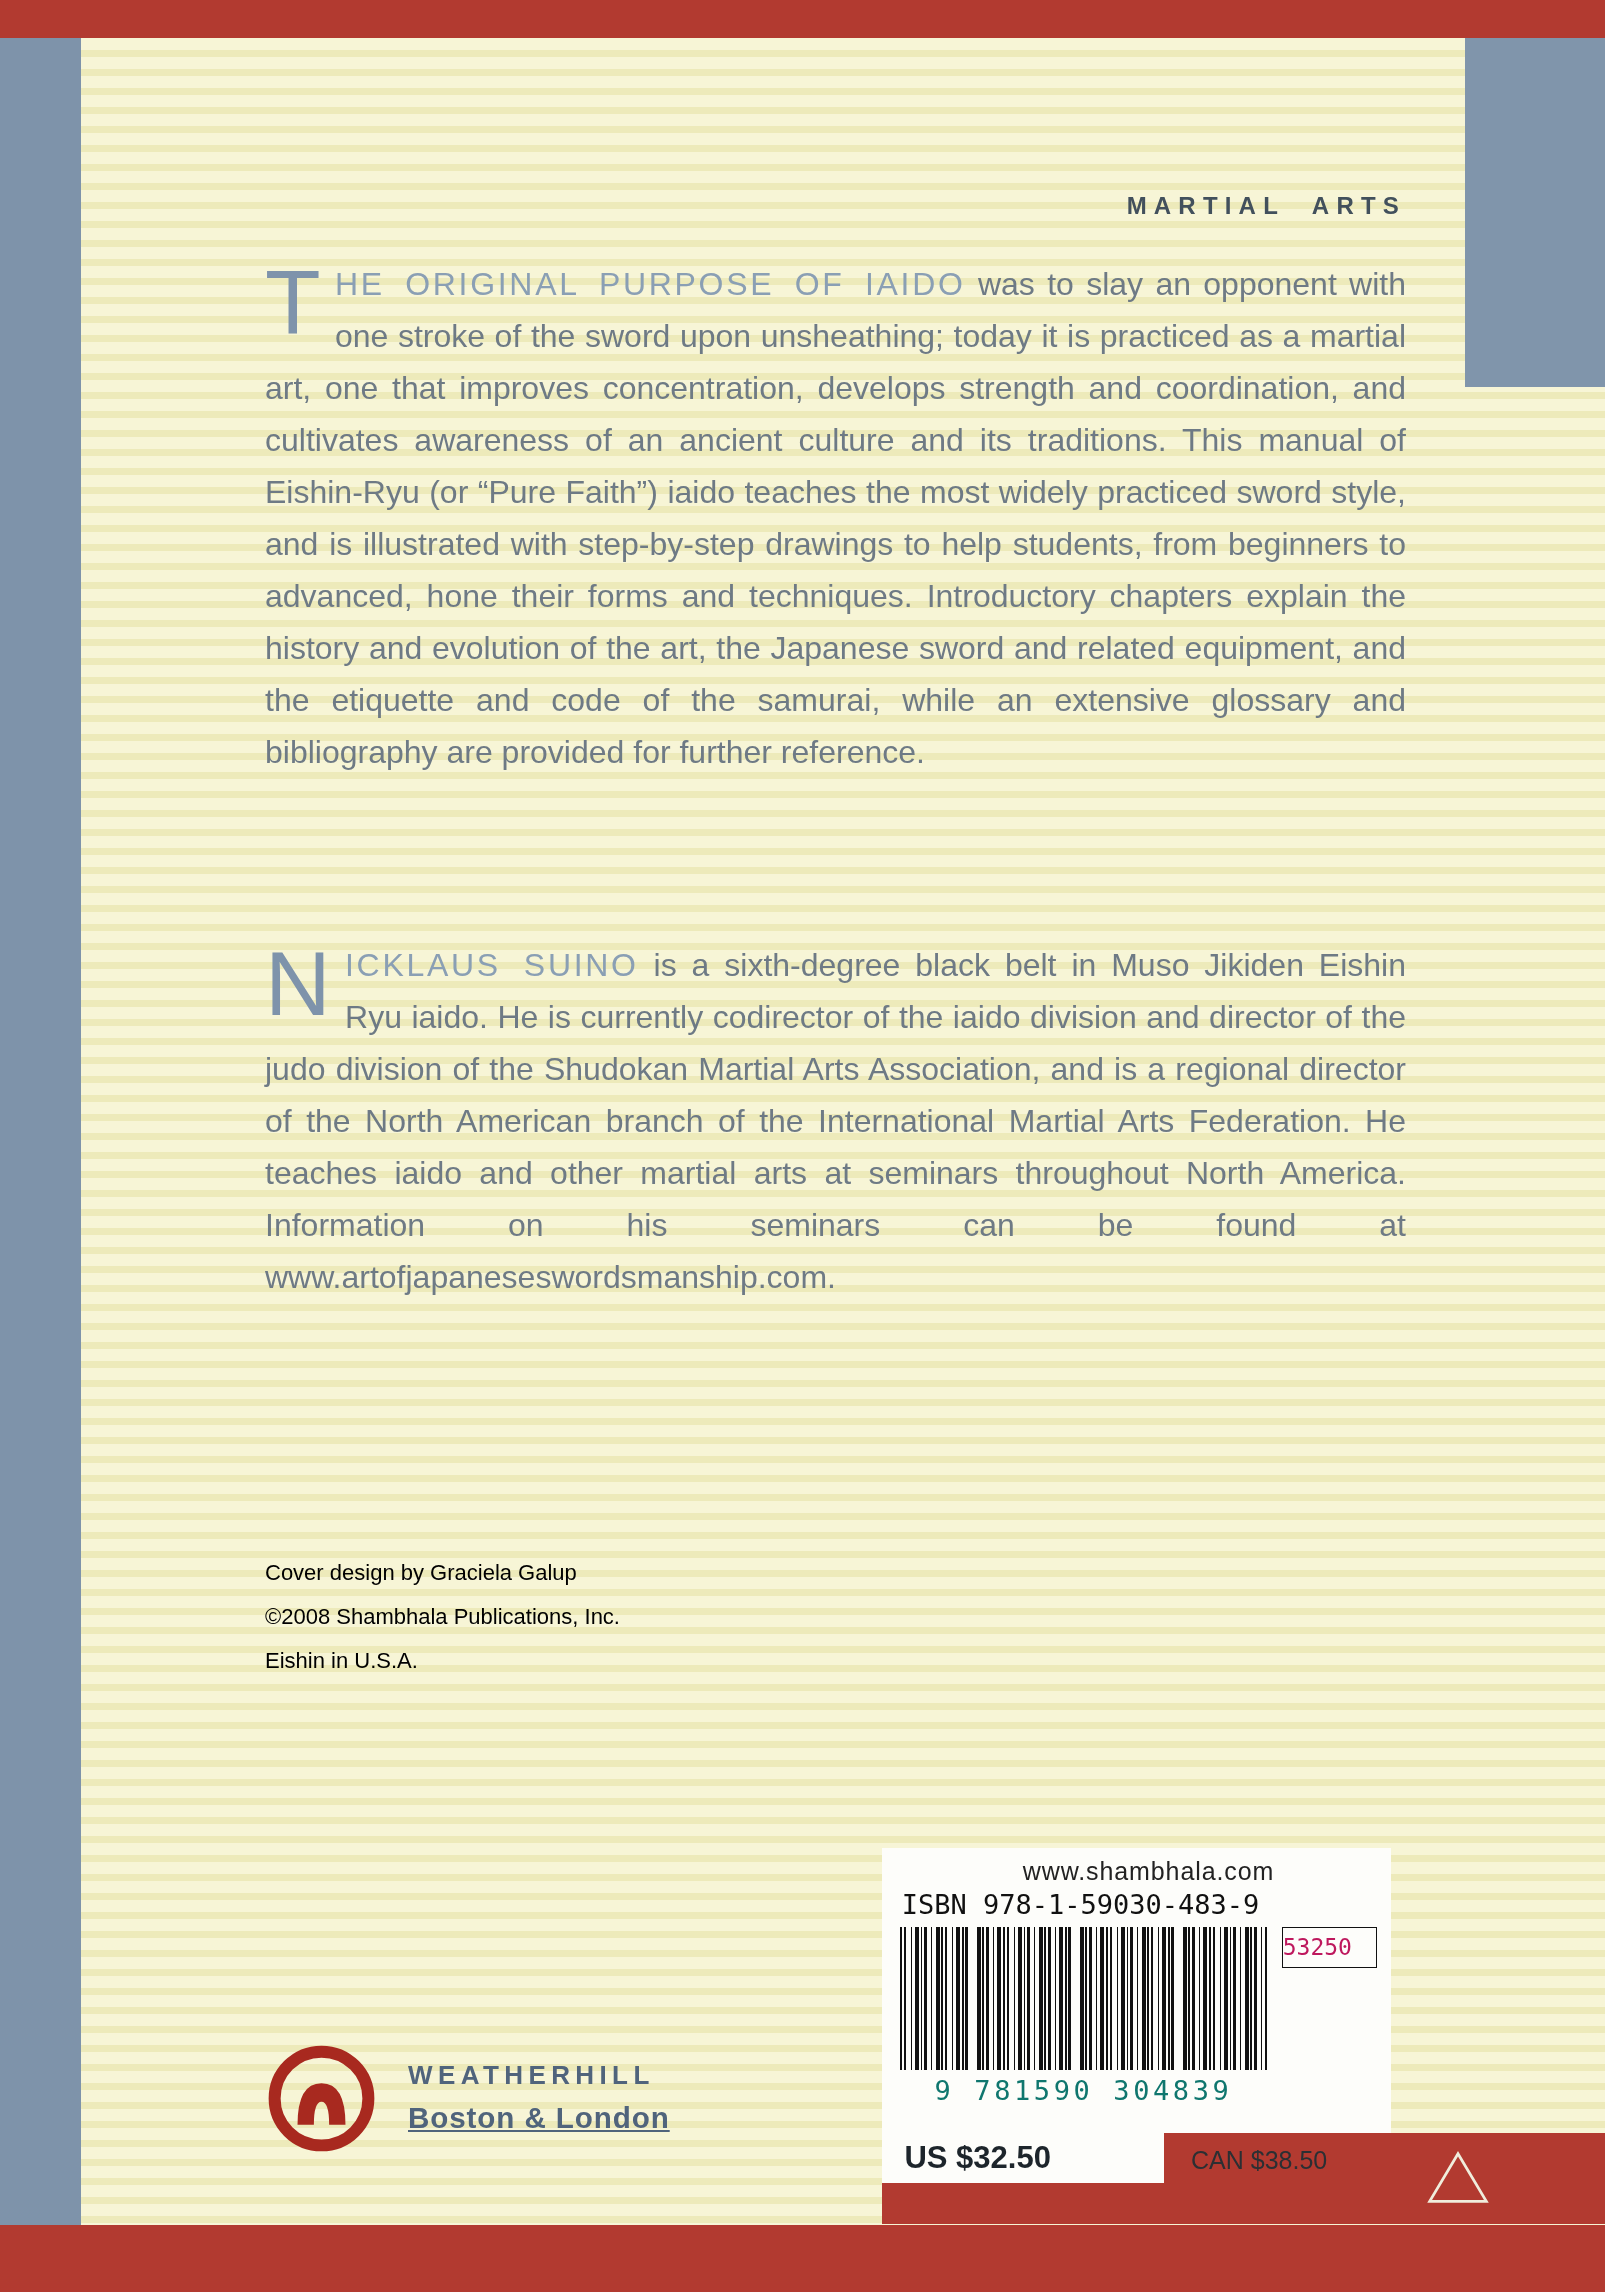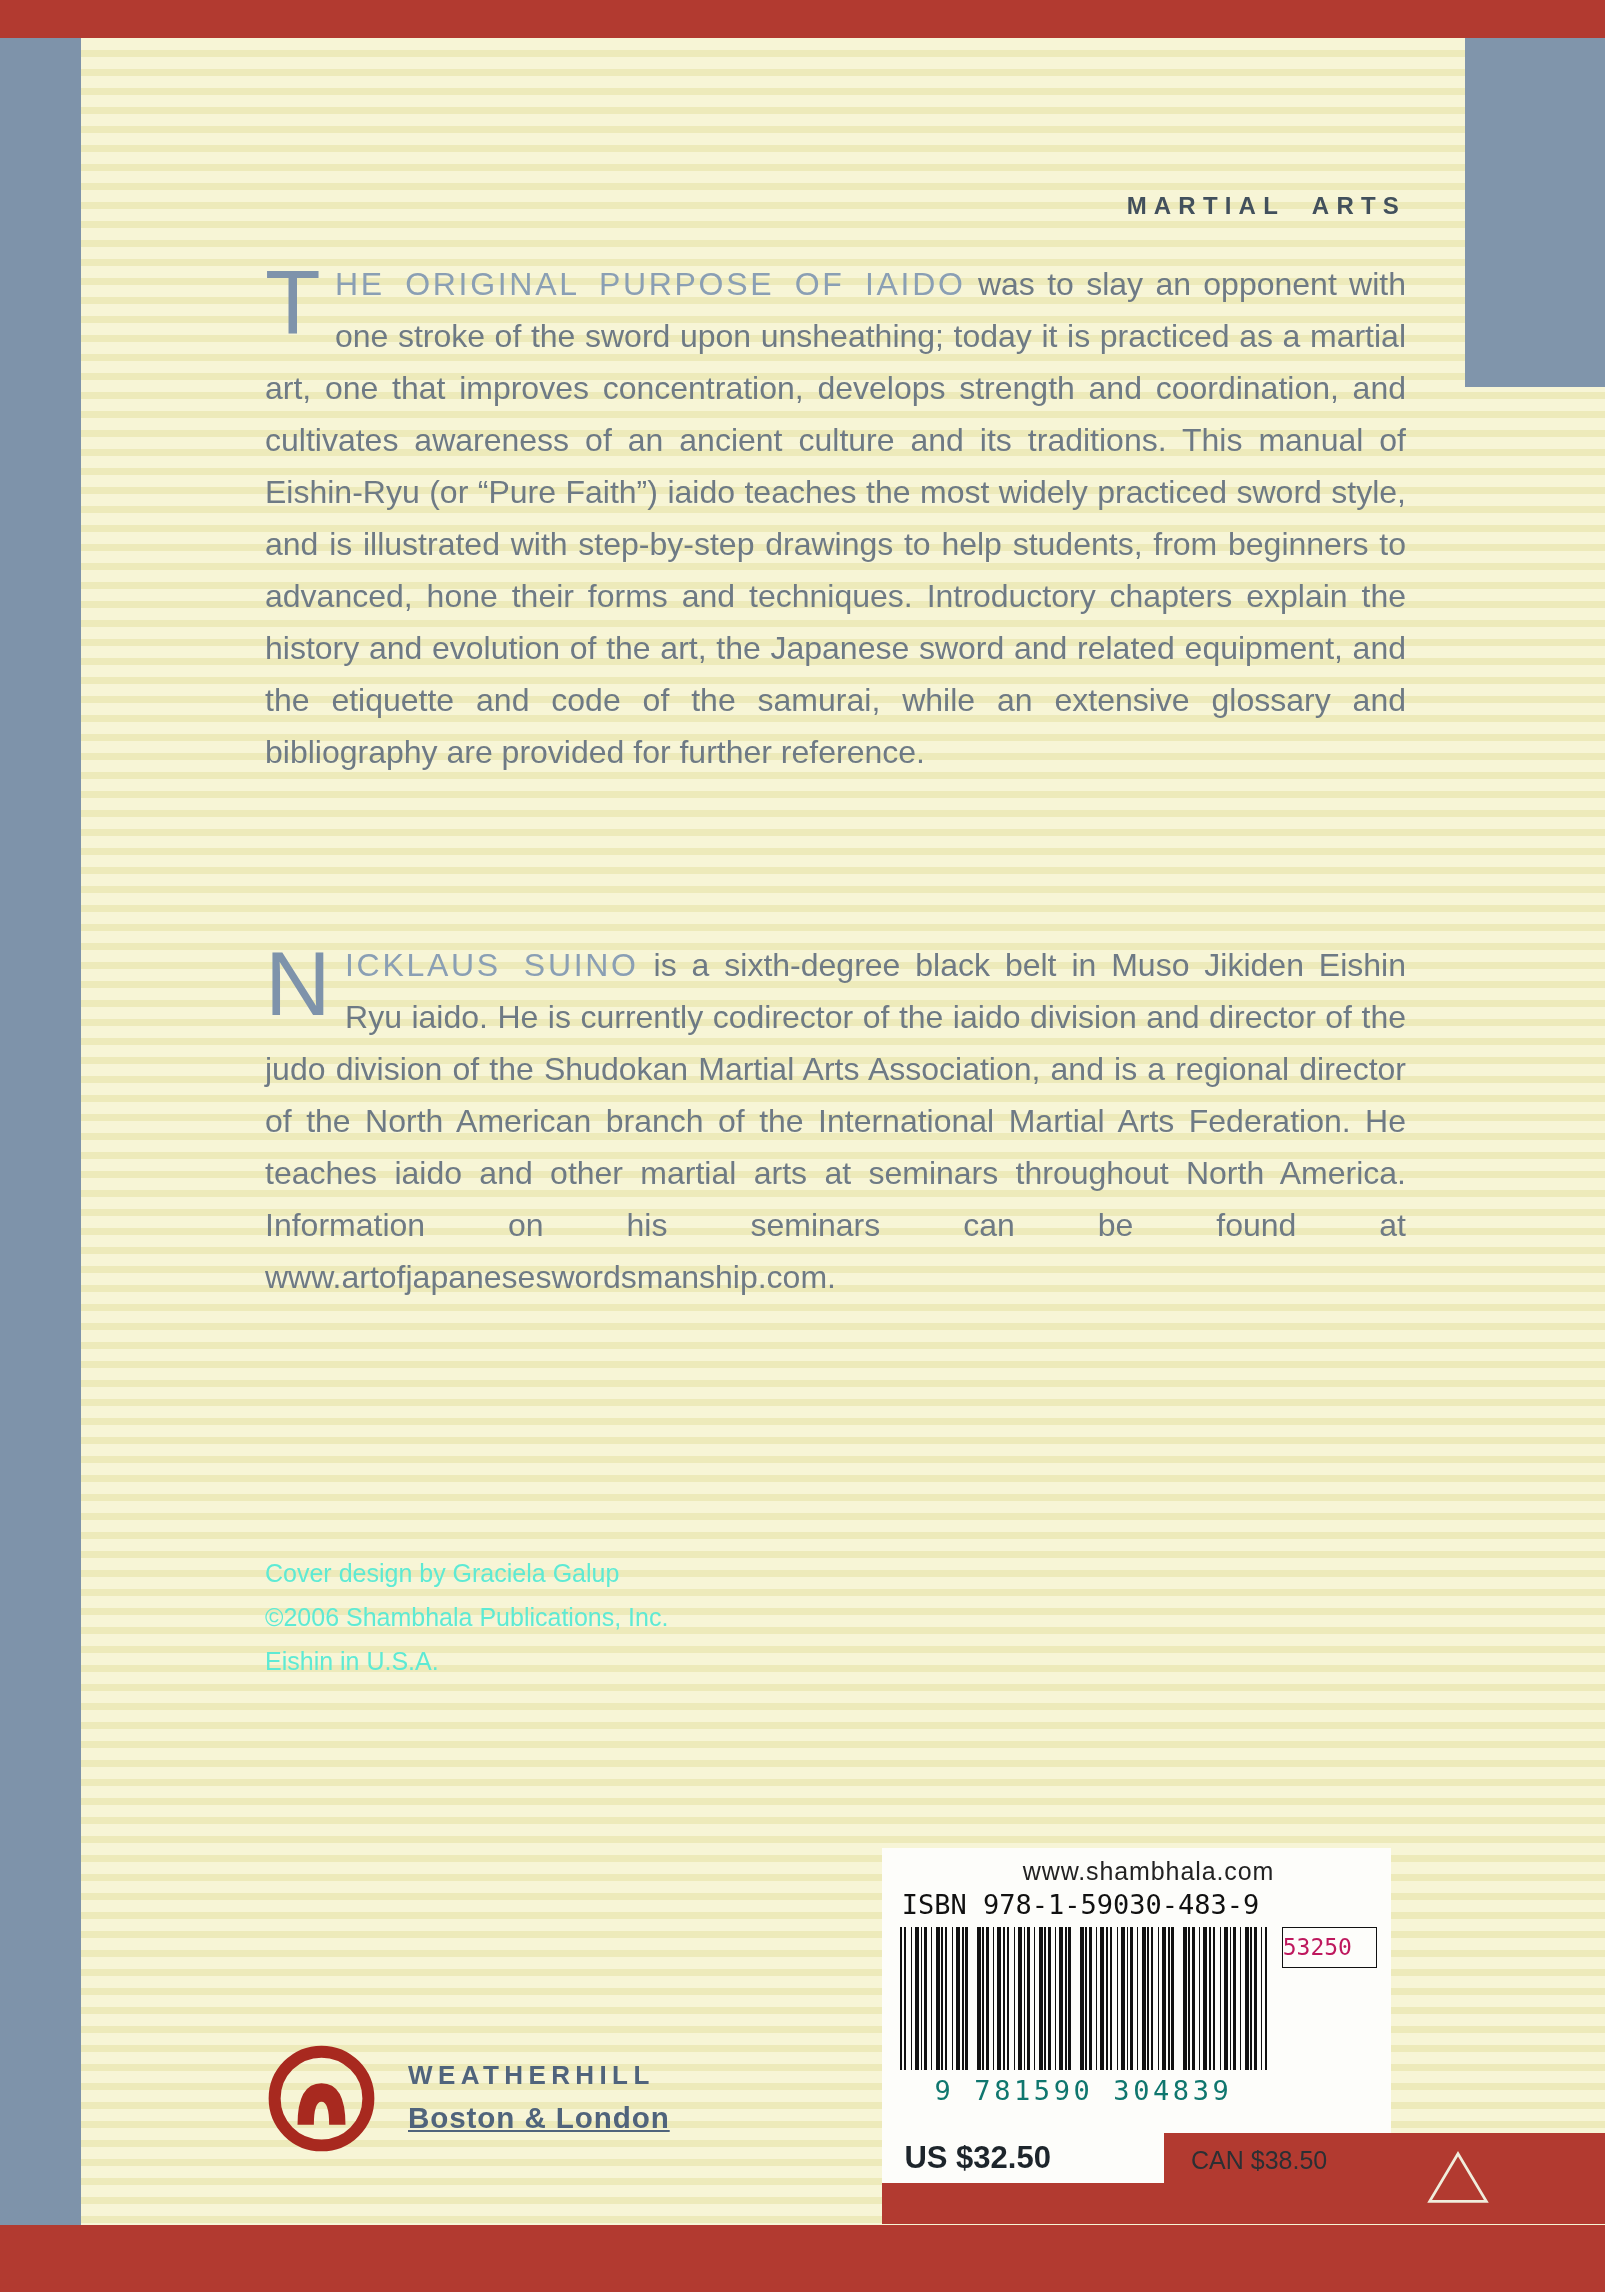--- a/index.html
+++ b/index.html
@@ -36,21 +36,21 @@
   .p2{top:939px;}
   .dropcap{
     float:left;font-size:91px;line-height:79px;
     margin:5.4px 14.3px 0 0;color:#7e93ab;
   }
   .leadin{
     letter-spacing:2.7px;word-spacing:5.4px;color:#8a9fb4;
   }
 
   
-  .credits{position:absolute;left:265px;top:1551px;font-size:25px;line-height:44px;color:#5eead4;}
+  .credits{position:absolute;left:265px;top:1551px;font-size:22px;line-height:44px;color:#000000;}
 
   
   .bc-box{position:absolute;left:882px;top:1848px;width:509px;height:285px;background:#fdfdfa;}
   .bc-url{position:absolute;left:12px;top:9px;width:100%;text-align:center;font-size:25px;color:#222;letter-spacing:0.9px;}
   .bc-isbn{position:absolute;left:19.7px;top:41px;font-family:"DejaVu Sans Mono",monospace;font-size:27px;color:#111;}
   .bc-code{
     position:absolute;right:14.3px;top:79px;width:93px;height:39px;
     border:1.8px solid #111;font-family:"DejaVu Sans Mono",monospace;
     font-size:23px;color:#be185d;line-height:39px;background:#fdfdfa;
   }
@@ -93,21 +93,21 @@
   <div class="band-bottom"></div>
 
   <div class="category">MARTIAL ARTS</div>
 
   <p class="para p1"><span class="dropcap">T</span><span class="leadin">HE ORIGINAL PURPOSE OF IAIDO</span><span> was to slay an opponent with one stroke of the sword upon unsheathing; today it is practiced as a martial art, one that improves concentration, develops strength and coordination, and cultivates awareness of an ancient culture and its traditions. This manual of Eishin-Ryu (or “Pure Faith”) iaido teaches the most widely practiced sword style, and is illustrated with step-by-step drawings to help students, from beginners to advanced, hone their forms and techniques. Introductory chapters explain the history and evolution of the art, the Japanese sword and related equipment, and the etiquette and code of the samurai, while an extensive glossary and bibliography are provided for further reference.</span></p>
 
   <p class="para p2"><span class="dropcap">N</span><span class="leadin">ICKLAUS SUINO</span><span> is a sixth-degree black belt in Muso Jikiden Eishin Ryu iaido. He is currently codirector of the iaido division and director of the judo division of the Shudokan Martial Arts Association, and is a regional director of the North American branch of the International Martial Arts Federation. He teaches iaido and other martial arts at seminars throughout North America. Information on his seminars can be found at www.artofjapaneseswordsmanship.com.</span></p>
 
   <div class="credits">
     <div>Cover design by Graciela Galup</div>
-    <div>©2006 Shambhala Publications, Inc.</div>
+    <div>©2008 Shambhala Publications, Inc.</div>
     <div>Eishin in U.S.A.</div>
   </div>
 
   <div class="bc-box">
     <div class="bc-url">www.shambhala.com</div>
     <div class="bc-isbn">ISBN 978-1-59030-483-9</div>
     <div class="bc-code">53250</div>
     <div class="bc-bars"></div>
     <div class="bc-digits">9 781590 304839</div>
   </div>

